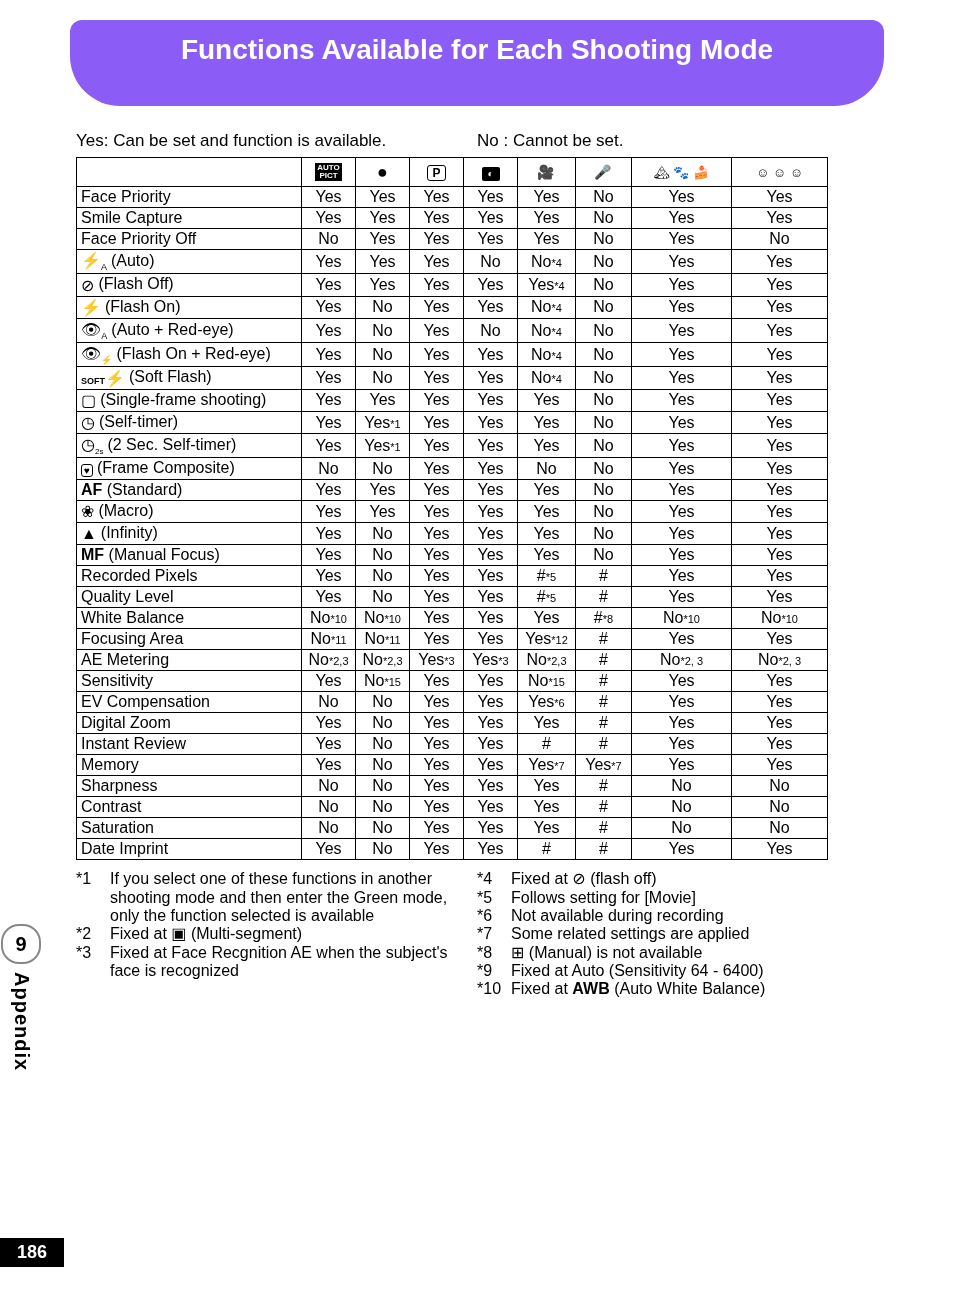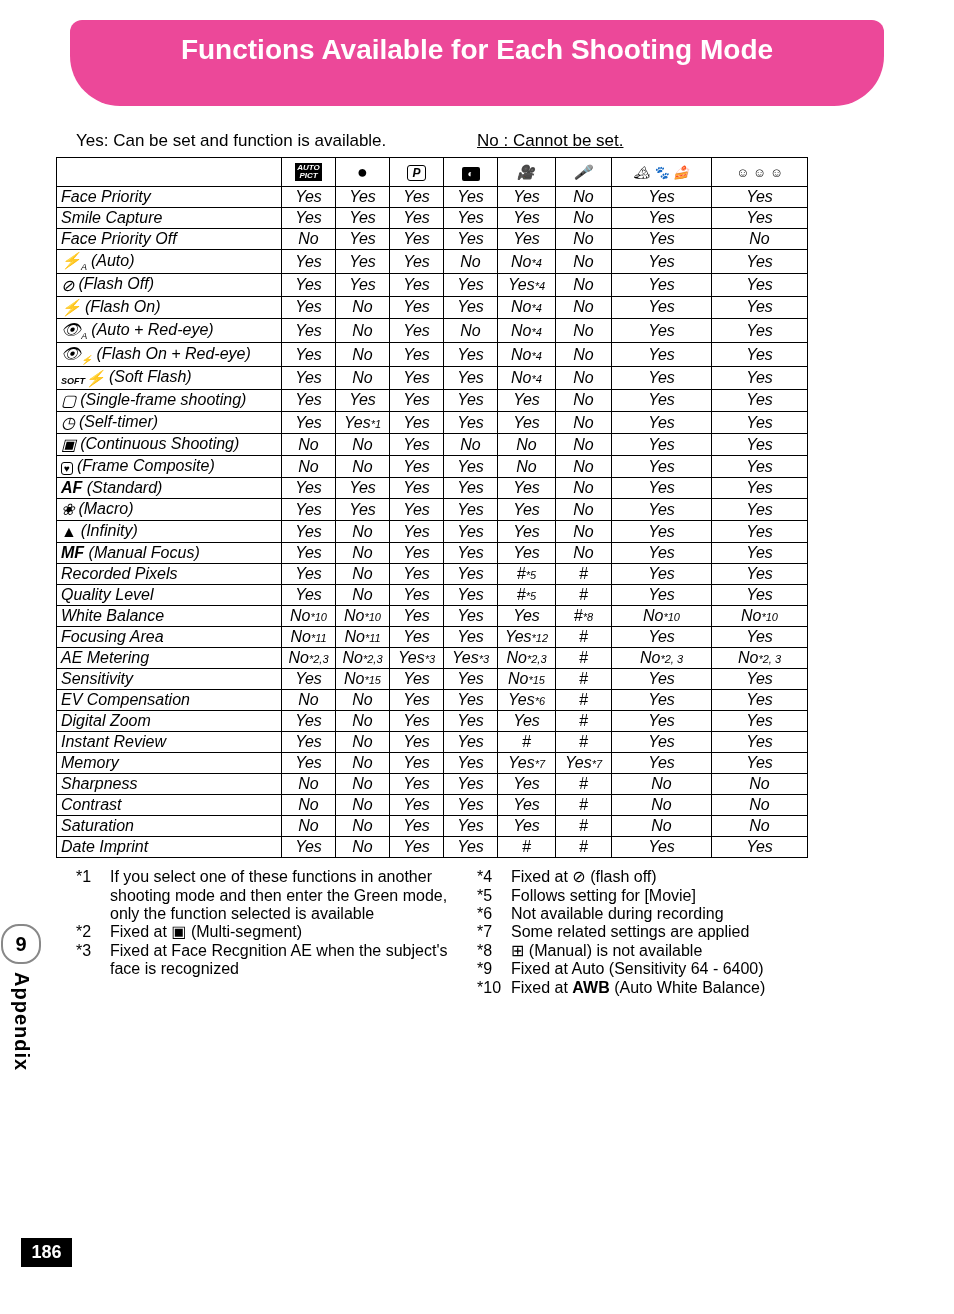--- a/index.html
+++ b/index.html
@@ -3,43 +3,42 @@
 <meta charset="utf-8">
 <style>
   body {
     margin: 0;
     font-family: Arial, Helvetica, sans-serif;
     font-size: 16px;
     width: 954px;
     background: #fff;
   }
   .header-bar {
-    background: #ec4899;
+    background: #8b5cf6;
     color: #fff;
     margin: 20px 70px 0 70px;
     padding: 14px 20px 40px 20px;
     border-radius: 12px 12px 50px 50px;
     text-align: center;
     font-size: 28px;
     font-weight: bold;
   }
   .legend {
     margin: 24px 76px 6px 76px;
     font-size: 17px;
     line-height: 1.25;
   }
   .legend-row { display: flex; }
   .legend-left { flex: 1; }
-  .legend-right { flex: 1; text-decoration: underline; }
+  .legend-right { flex: 1; }
   table {
     border-collapse: collapse;
-    margin: 6px 76px 0 56px;
+    margin: 6px 76px 0 76px;
     width: 716px;
     table-layout: fixed;
-    font-style: italic;
   }
   th, td {
     border: 1px solid #000;
     font-size: 16px;
     padding: 1px 4px;
     background: #fff;
     vertical-align: middle;
     white-space: nowrap;
     overflow: hidden;
   }
@@ -97,28 +96,27 @@
   .side-label {
     writing-mode: vertical-rl;
     font-weight: bold;
     font-size: 20px;
     letter-spacing: 1px;
   }
   .page-num {
     position: absolute;
     left: 0;
     top: 1238px;
-    width: 51px;
+    width: 64px;
     background: #000;
     color: #fff;
     text-align: center;
     font-weight: bold;
     font-size: 18px;
     padding: 4px 0;
-    margin-left: 21px;
   }
   .icon-inline { display: inline-block; vertical-align: middle; margin-right: 4px; }
   .bold { font-weight: bold; }
 </style>
 </head>
 <body>
 
 <div class="header-bar">Functions Available for Each Shooting Mode</div>
 
 <div class="legend">
@@ -269,26 +267,26 @@
         <td class="val">Yes</td>
         <td class="val">Yes<span style="font-size:11px">*1</span></td>
         <td class="val">Yes</td>
         <td class="val">Yes</td>
         <td class="val">Yes</td>
         <td class="val">No</td>
         <td class="val">Yes</td>
         <td class="val">Yes</td>
       </tr>
       <tr>
-        <td class="rowhead"><span class="icon-inline">▣</span><span>(Continuous Shooting)</span></td>
-        <td class="val">No</td>
-        <td class="val">No</td>
-        <td class="val">Yes</td>
-        <td class="val">No</td>
-        <td class="val">No</td>
+        <td class="rowhead"><span class="icon-inline">◷<sub style="font-size:8px">2s</sub></span><span>(2 Sec. Self-timer)</span></td>
+        <td class="val">Yes</td>
+        <td class="val">Yes<span style="font-size:11px">*1</span></td>
+        <td class="val">Yes</td>
+        <td class="val">Yes</td>
+        <td class="val">Yes</td>
         <td class="val">No</td>
         <td class="val">Yes</td>
         <td class="val">Yes</td>
       </tr>
       <tr>
         <td class="rowhead"><span class="icon-inline"><span style="display:inline-block;border:1.5px solid #000;border-radius:3px;padding:0 2px;font-size:10px">♥</span></span><span>(Frame Composite)</span></td>
         <td class="val">No</td>
         <td class="val">No</td>
         <td class="val">Yes</td>
         <td class="val">Yes</td>

